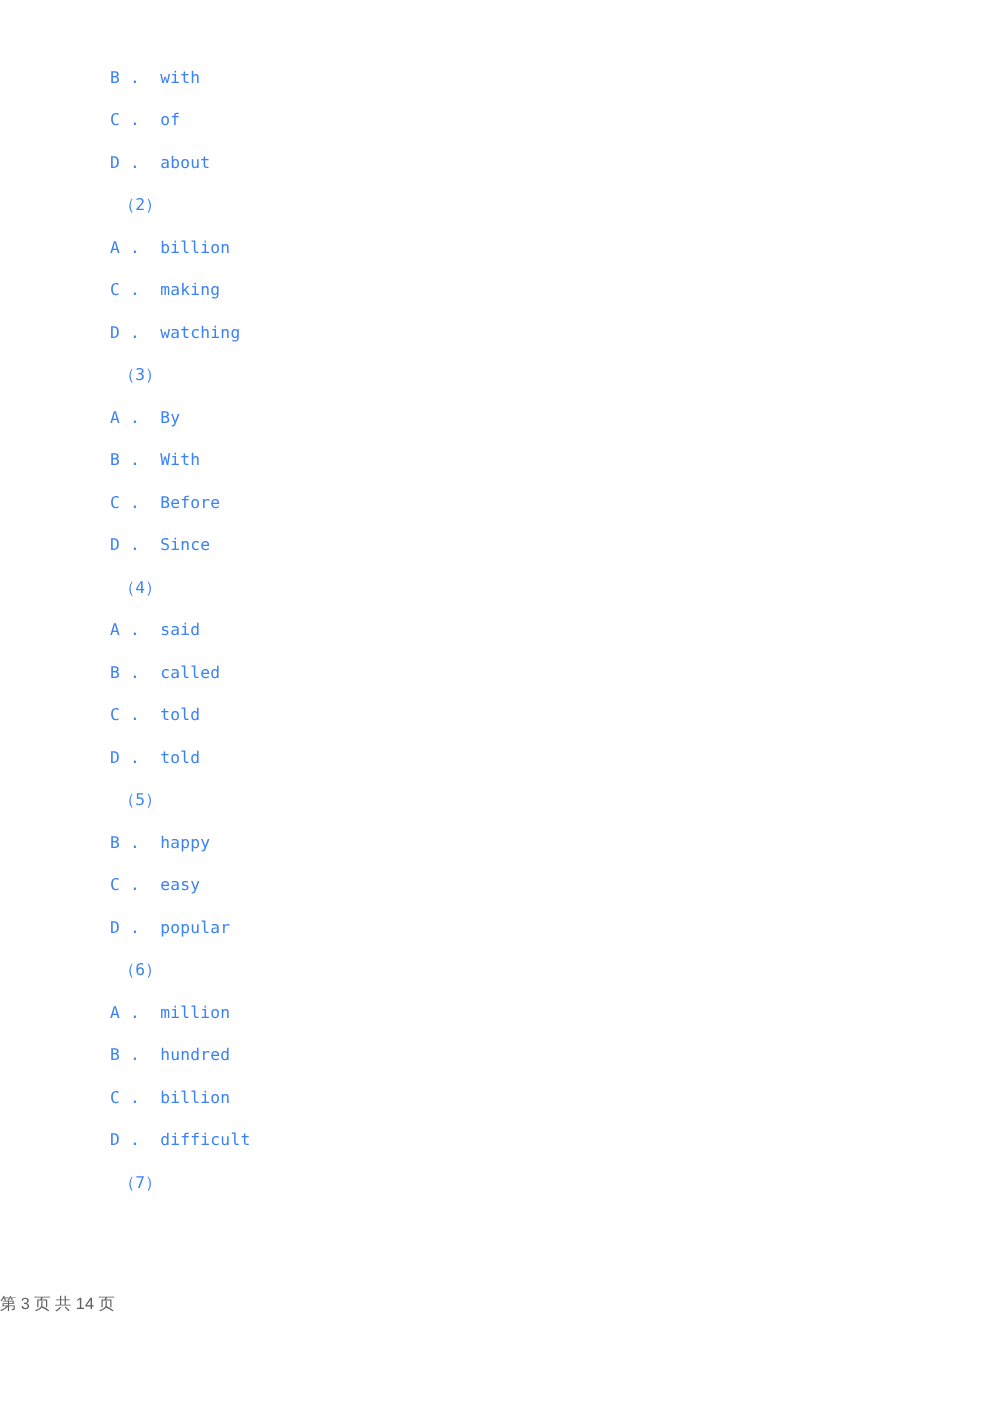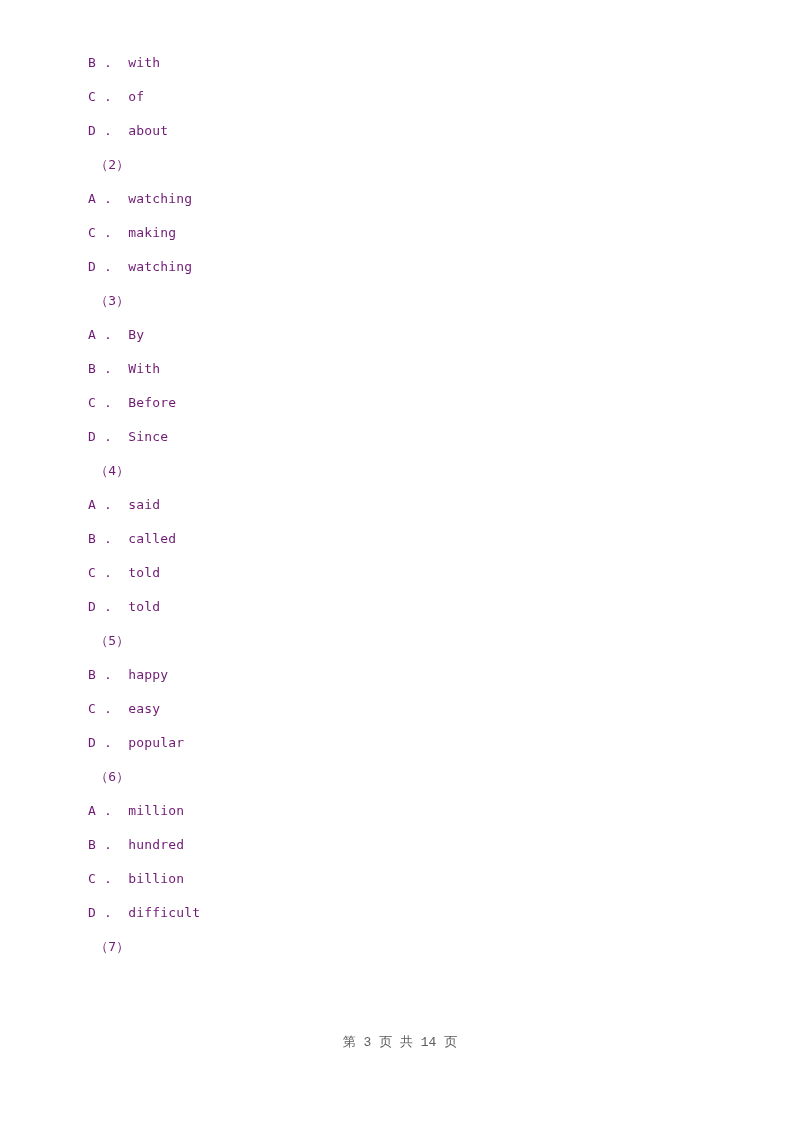--- a/index.html
+++ b/index.html
@@ -25,53 +25,53 @@
   .content {
     position: absolute;
     left: 88px;
     top: 46px;
     width: 620px;
   }
   .line {
     height: 34px;
     line-height: 34px;
     font-size: 13px;
-    color: #701a75;
+    color: #3b82f6;
     white-space: pre;
     letter-spacing: 0.2px;
   }
   .line.option {
     padding-left: 0px;
   }
   .line.group {
     padding-left: 7px;
   }
   .footer {
     position: absolute;
     left: 0;
     top: 1031px;
     width: 800px;
-    text-align: center;
+    text-align: left;
     font-size: 13px;
     line-height: 24px;
     color: #5d5d60;
     white-space: pre;
-    font-family: Liberation Mono, monospace;
+    font-family: Liberation Sans, sans-serif;
   }
 </style>
 </head>
 <body>
 
 <div class="page">
   <div class="content">
       <div class="line option">B .  with</div>
       <div class="line option">C .  of</div>
       <div class="line option">D .  about</div>
       <div class="line group">（2）</div>
-      <div class="line option">A .  watching</div>
+      <div class="line option">A .  billion</div>
       <div class="line option">C .  making</div>
       <div class="line option">D .  watching</div>
       <div class="line group">（3）</div>
       <div class="line option">A .  By</div>
       <div class="line option">B .  With</div>
       <div class="line option">C .  Before</div>
       <div class="line option">D .  Since</div>
       <div class="line group">（4）</div>
       <div class="line option">A .  said</div>
       <div class="line option">B .  called</div>

